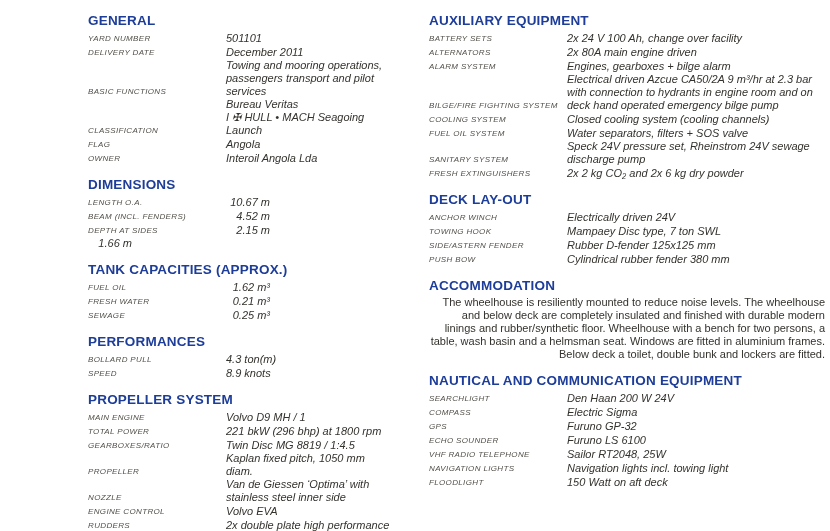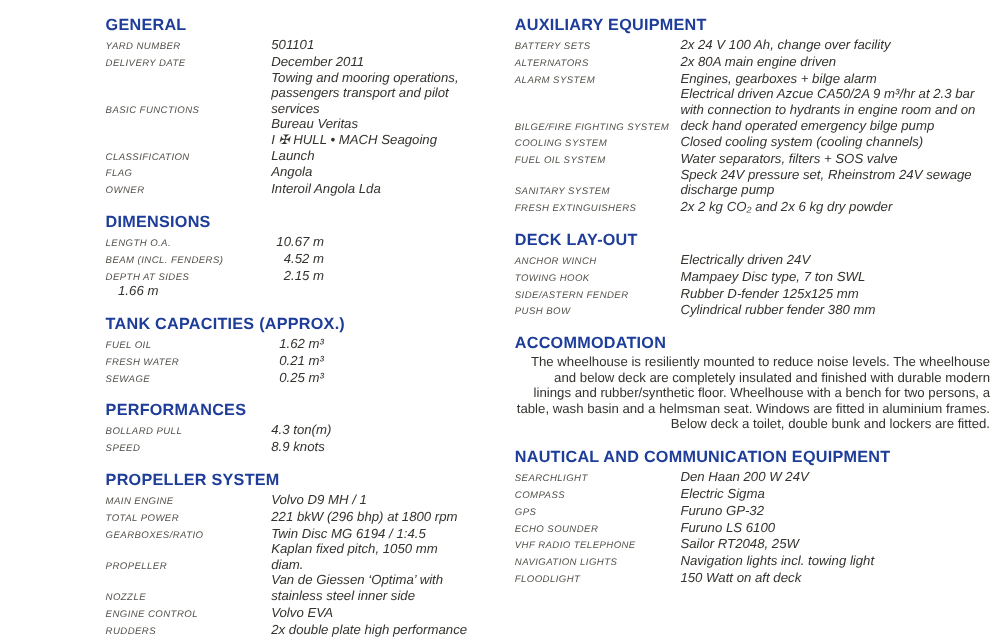--- a/index.html
+++ b/index.html
@@ -134,21 +134,21 @@
         <div class="row">
           <div class="lbl">MAIN ENGINE</div>
           <div class="val">Volvo D9 MH / 1</div>
         </div>
         <div class="row">
           <div class="lbl">TOTAL POWER</div>
           <div class="val">221 bkW (296 bhp) at 1800 rpm</div>
         </div>
         <div class="row">
           <div class="lbl">GEARBOXES/RATIO</div>
-          <div class="val">Twin Disc MG 6194 / 1:4.5</div>
+          <div class="val">Twin Disc MG 8819 / 1:4.5</div>
         </div>
         <div class="row">
           <div class="lbl">PROPELLER</div>
           <div class="val">Kaplan fixed pitch, 1050 mm diam.</div>
         </div>
         <div class="row">
           <div class="lbl">NOZZLE</div>
           <div class="val">Van de Giessen ‘Optima’ with stainless steel inner side</div>
         </div>
         <div class="row">

